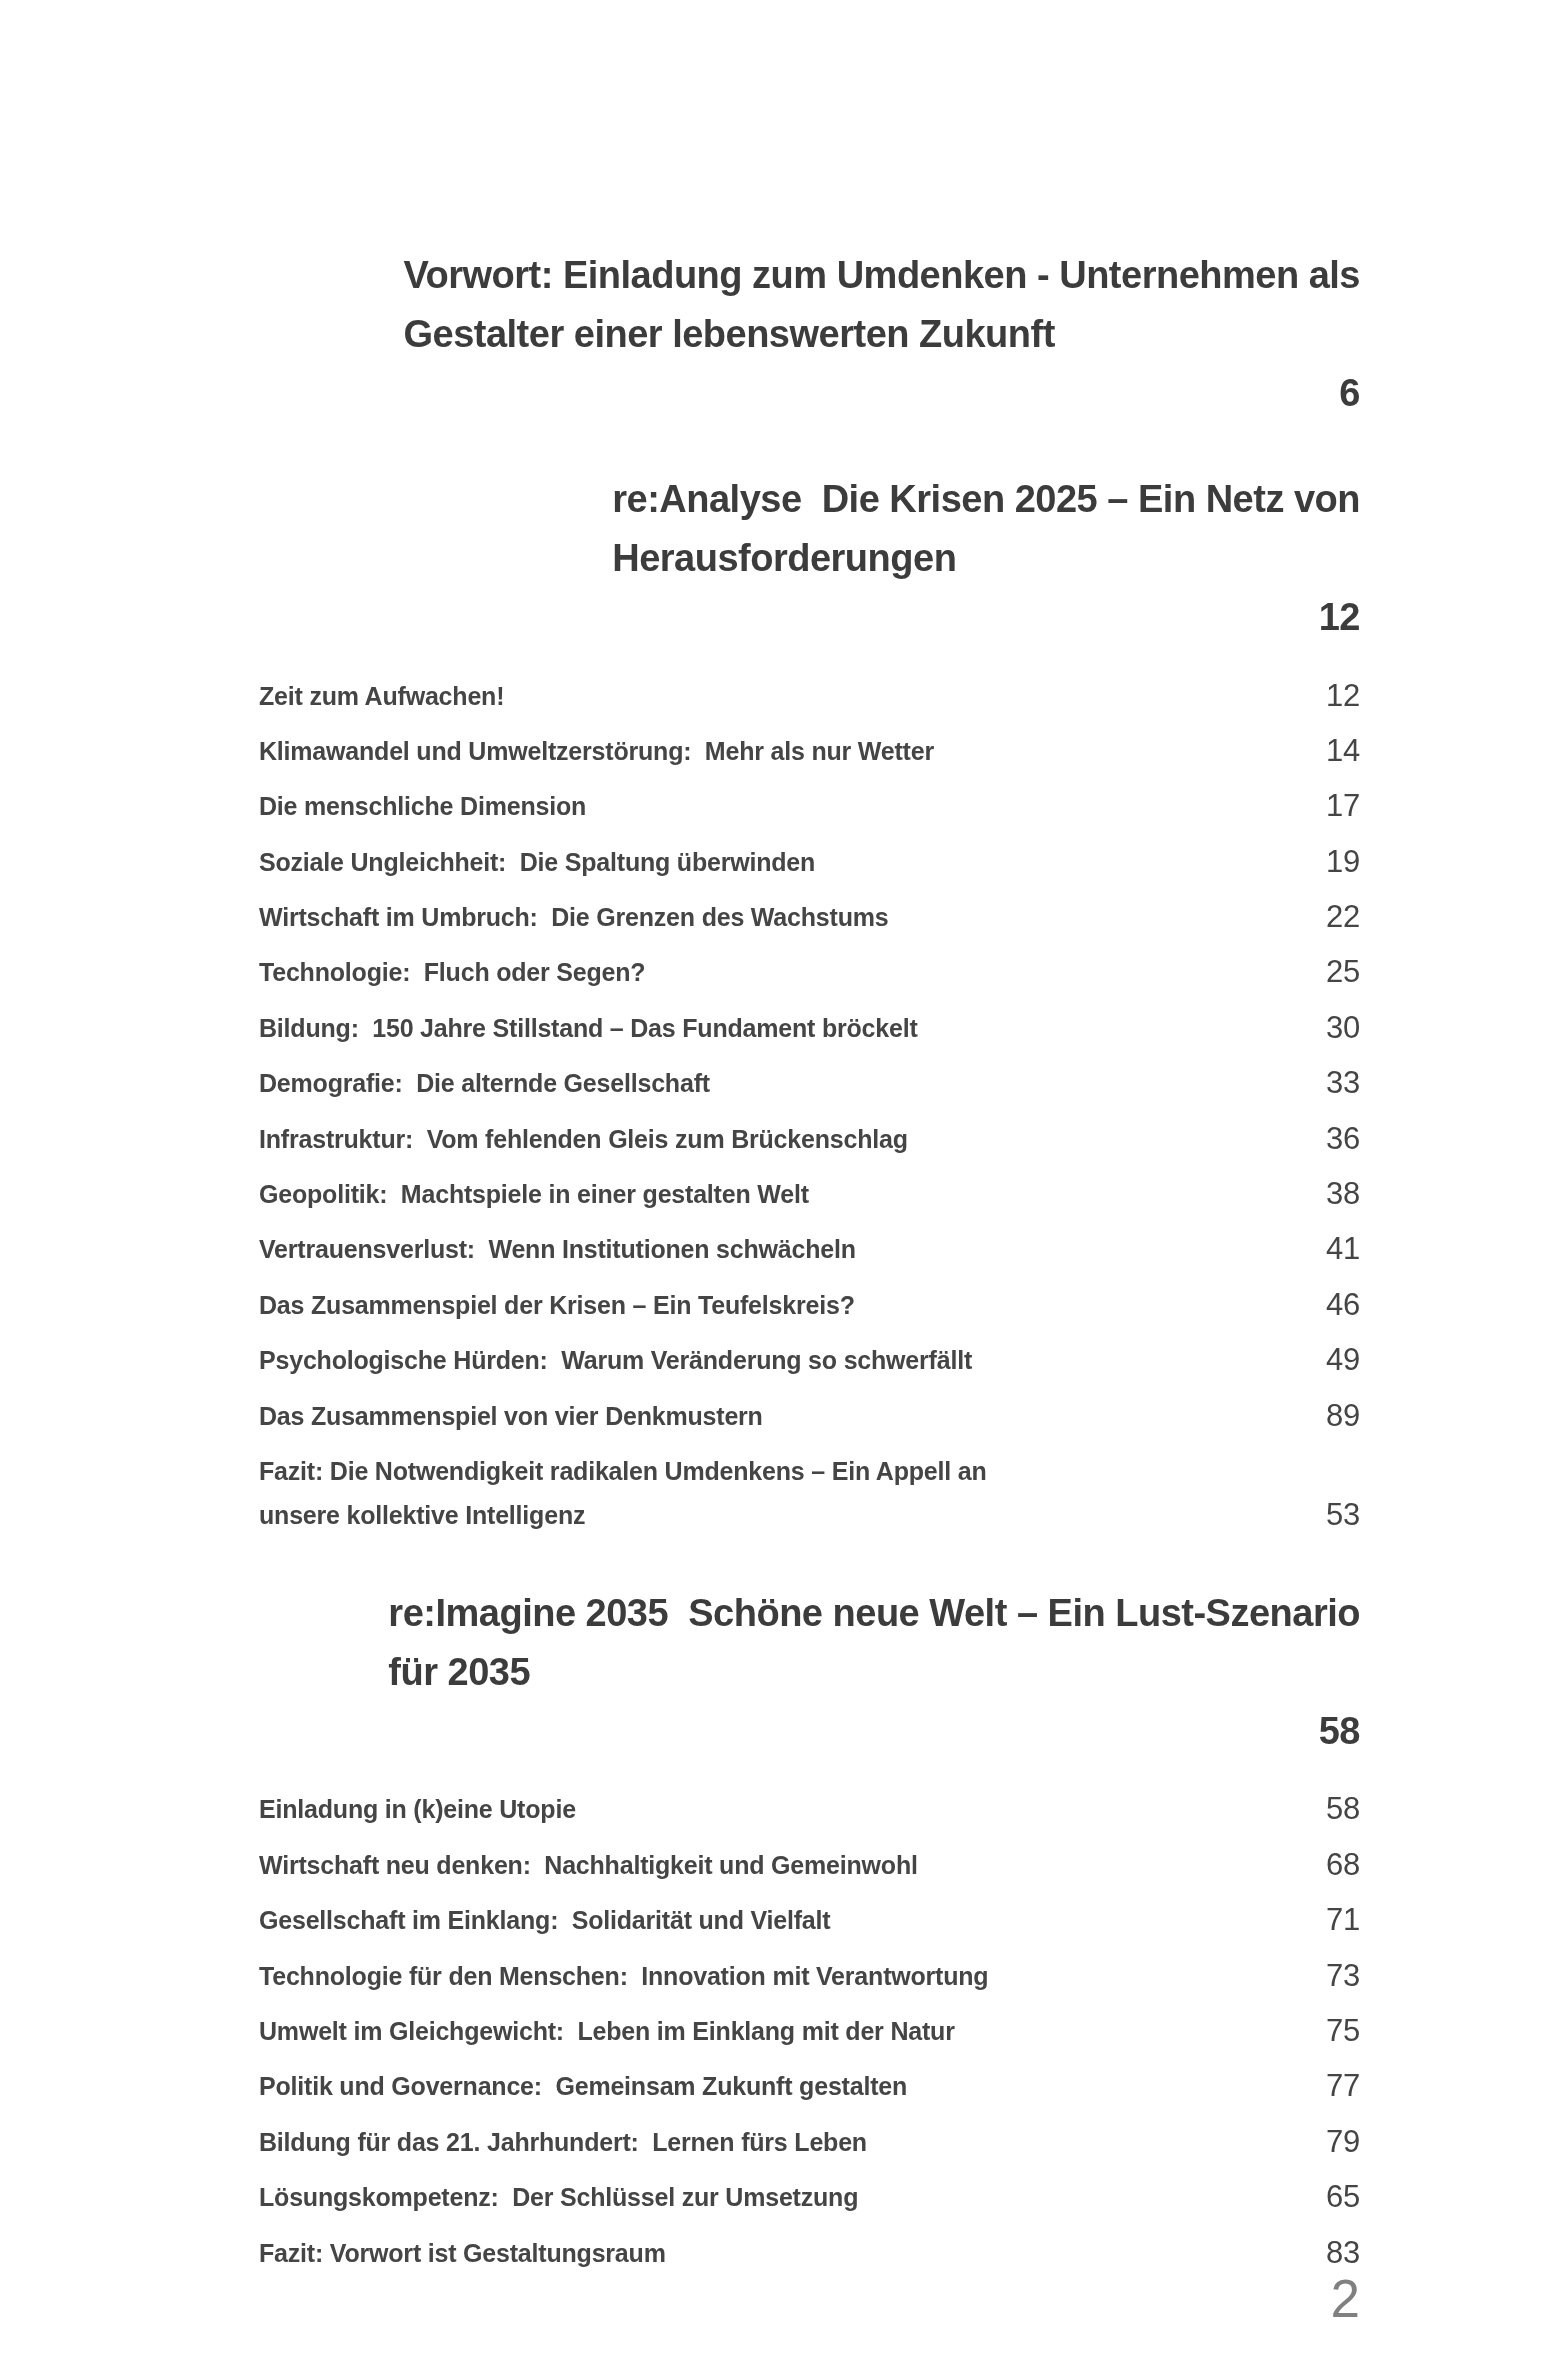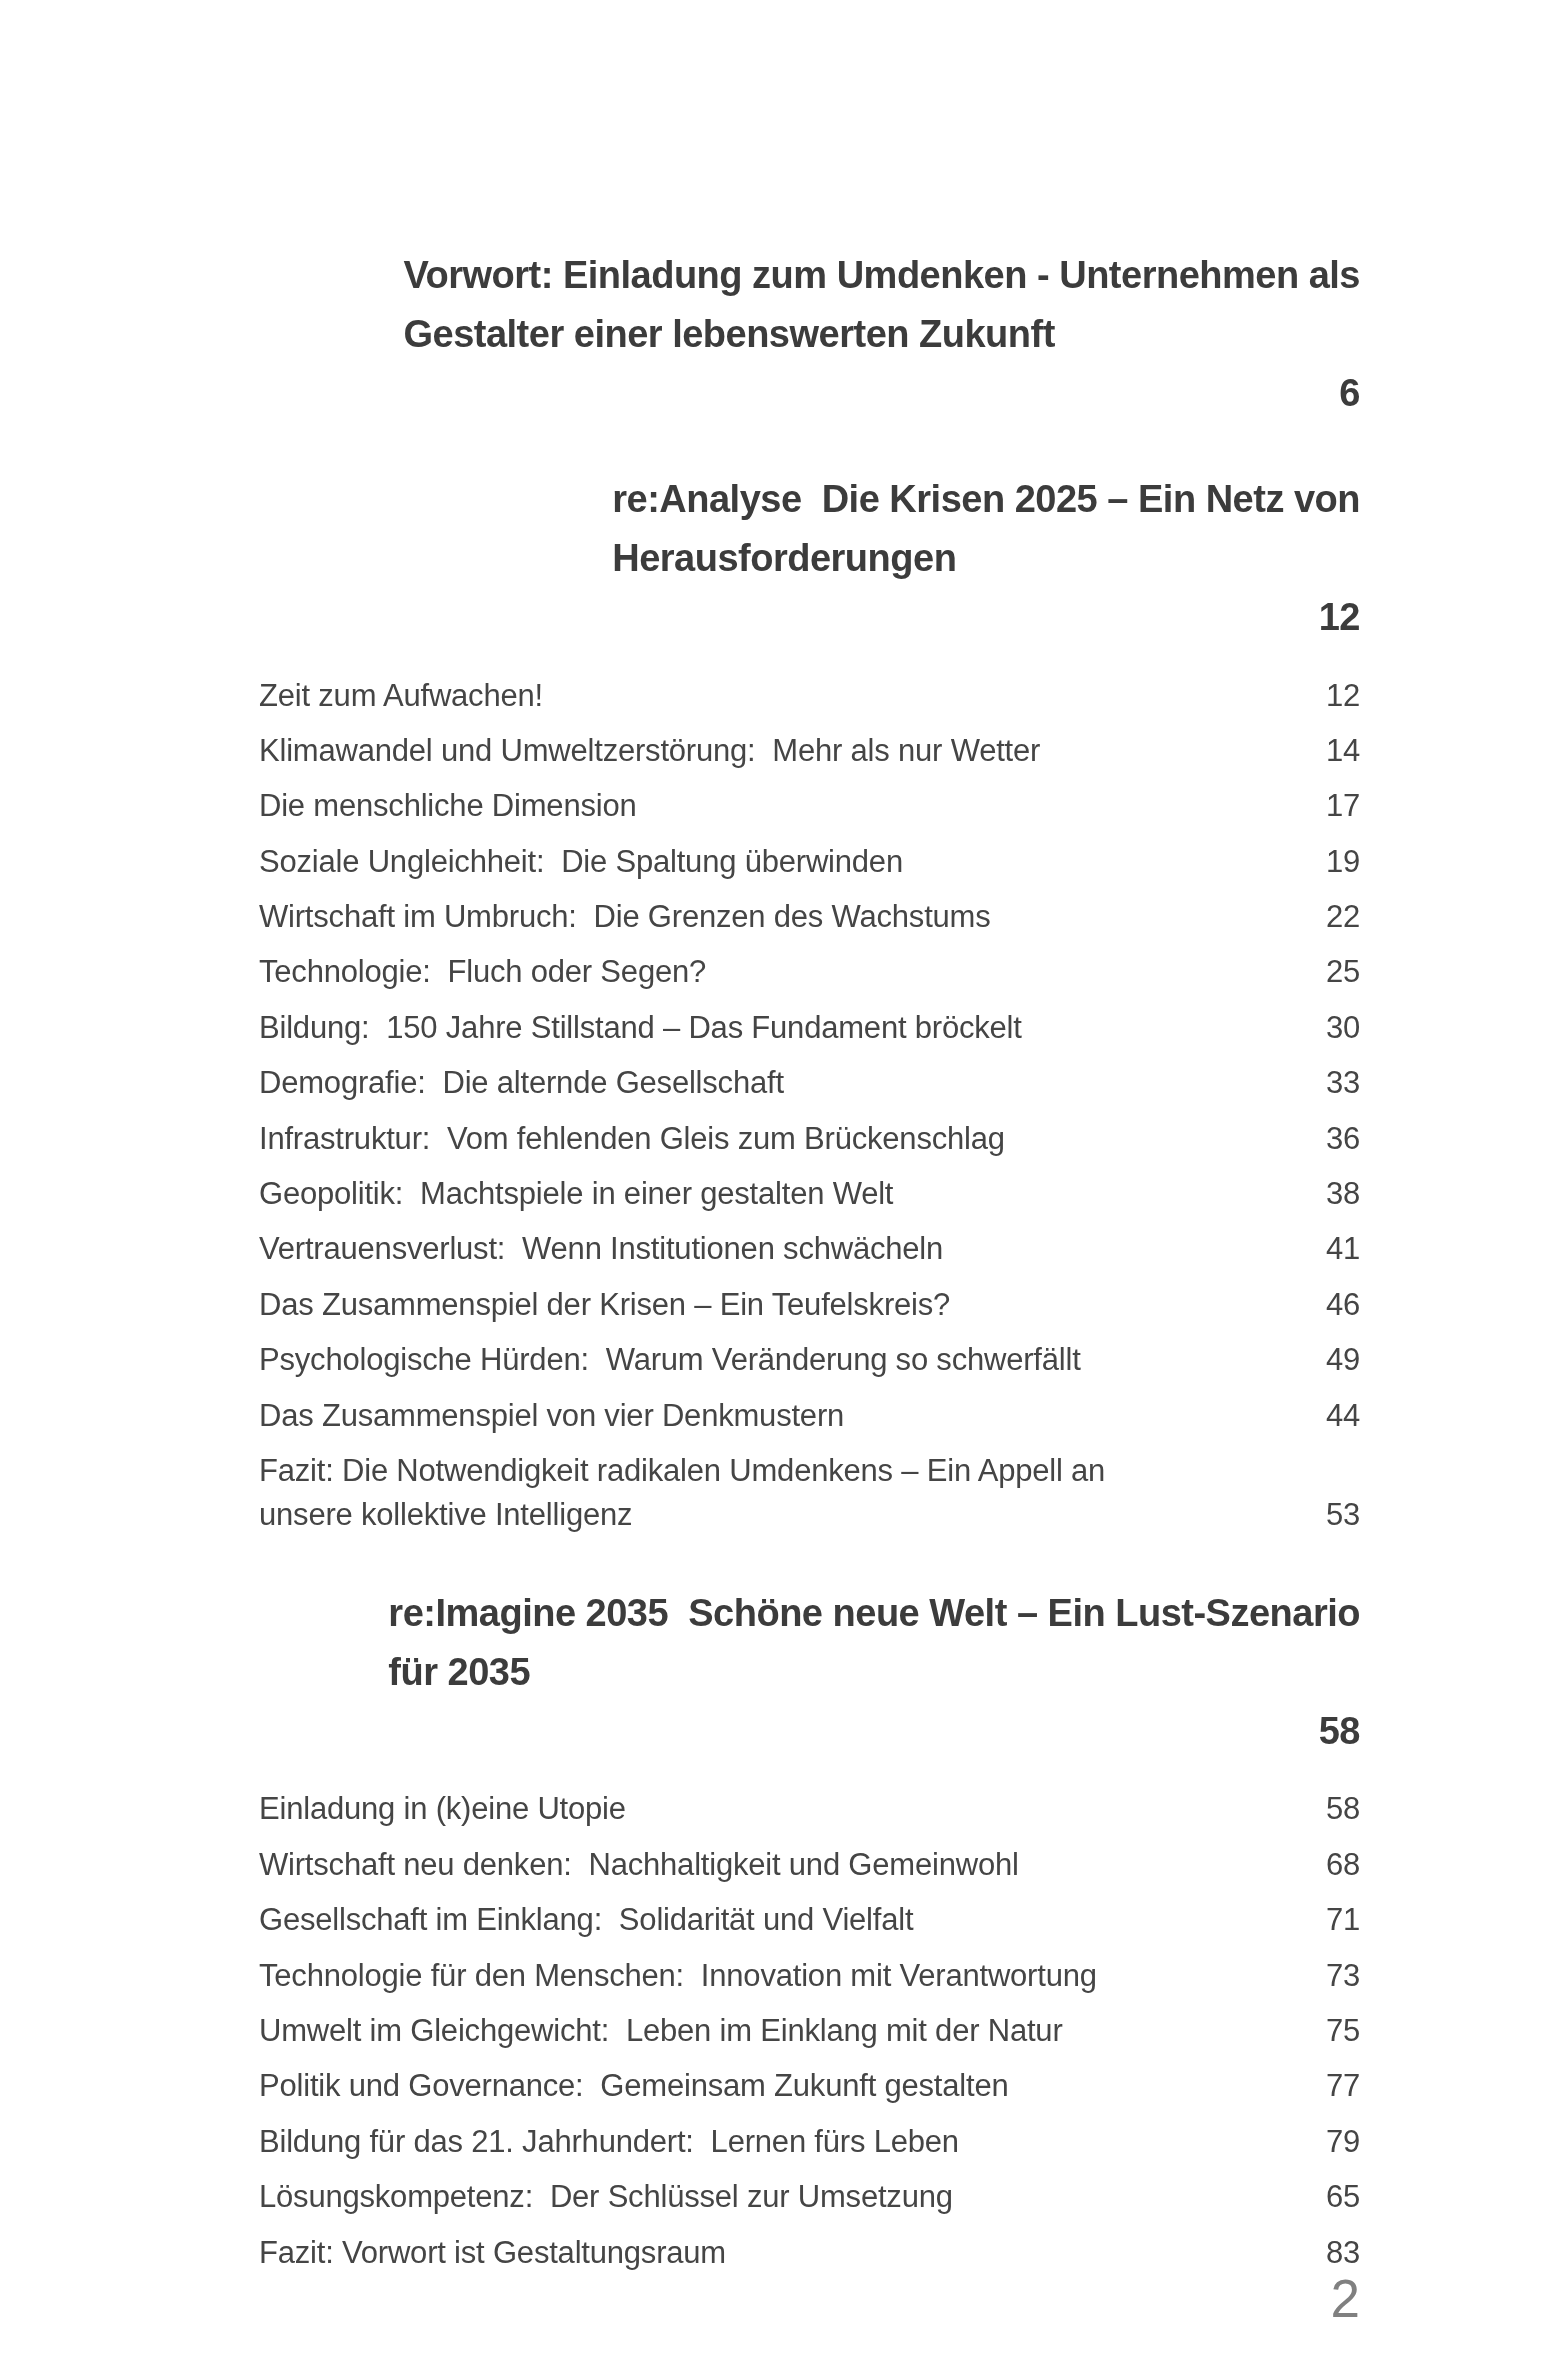--- a/index.html
+++ b/index.html
@@ -53,23 +53,23 @@
   }
   .entries{
     margin-left:57px;
   }
   .entry{
     display:flex;
     align-items:flex-end;
     margin-bottom:11.4px;
   }
   .entry-label{
-    font-size:31px;
+    font-size:25px;
     line-height:44px;
-    font-weight:400;
+    font-weight:700;
     letter-spacing:-0.2px;
     color:var(--body);
     white-space:pre-wrap;
     flex:1 1 auto;
   }
   .entry-page{
     font-size:31px;
     line-height:44px;
     font-weight:400;
     letter-spacing:-0.2px;
@@ -169,21 +169,21 @@
     <span class="entry-page">46</span>
   </div>
 
   <div class="entry">
     <span class="entry-label">Psychologische Hürden:  Warum Veränderung so schwerfällt</span>
     <span class="entry-page">49</span>
   </div>
 
   <div class="entry">
     <span class="entry-label">Das Zusammenspiel von vier Denkmustern</span>
-    <span class="entry-page">44</span>
+    <span class="entry-page">89</span>
   </div>
 
   <div class="entry">
     <span class="entry-label">Fazit: Die Notwendigkeit radikalen Umdenkens – Ein Appell an
 unsere kollektive Intelligenz</span>
     <span class="entry-page">53</span>
   </div>
 </div>
   </section>
 

